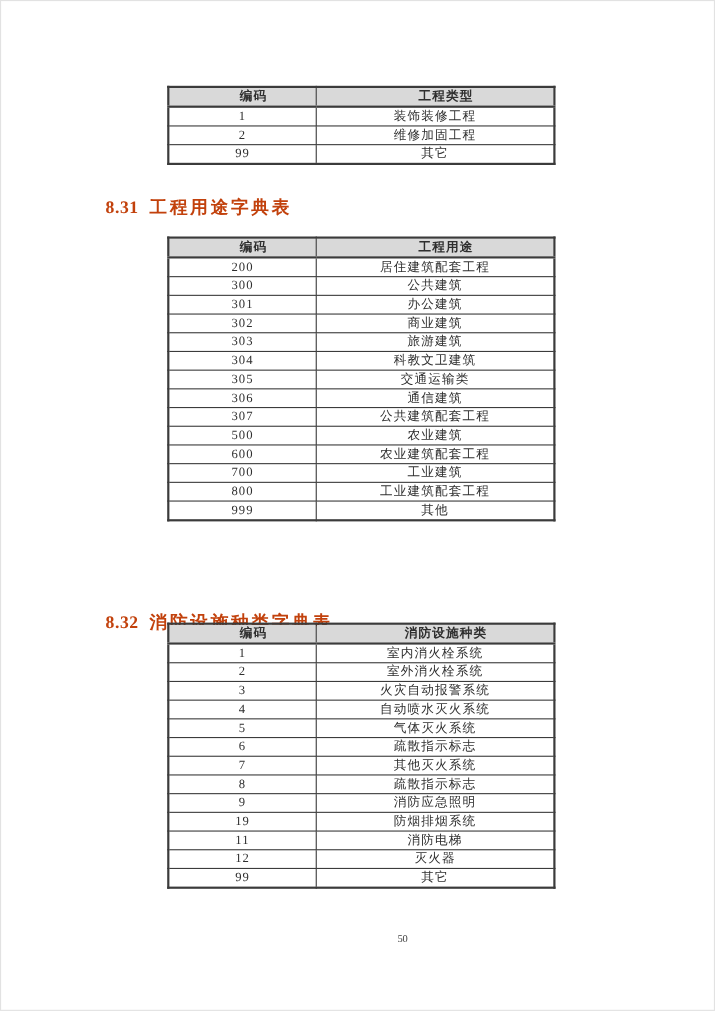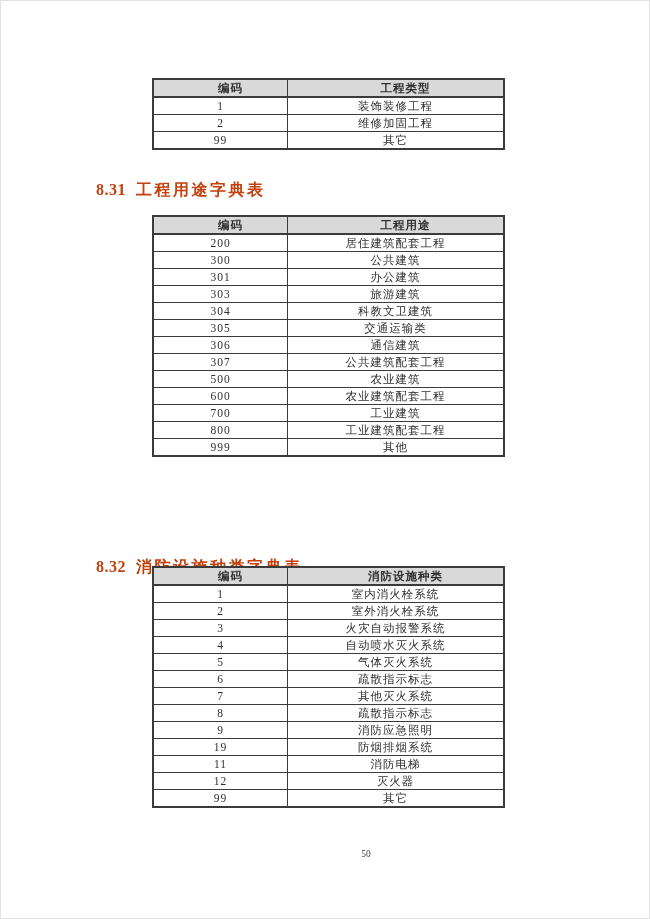--- a/index.html
+++ b/index.html
@@ -125,20 +125,24 @@
         <tr>
           <td class="col-code">300</td>
           <td>公共建筑</td>
         </tr>
 
         <tr>
           <td class="col-code">301</td>
           <td>办公建筑</td>
         </tr>
 
+        <tr>
+          <td class="col-code">302</td>
+          <td>商业建筑</td>
+        </tr>
 
         <tr>
           <td class="col-code">303</td>
           <td>旅游建筑</td>
         </tr>
 
         <tr>
           <td class="col-code">304</td>
           <td>科教文卫建筑</td>
         </tr>

